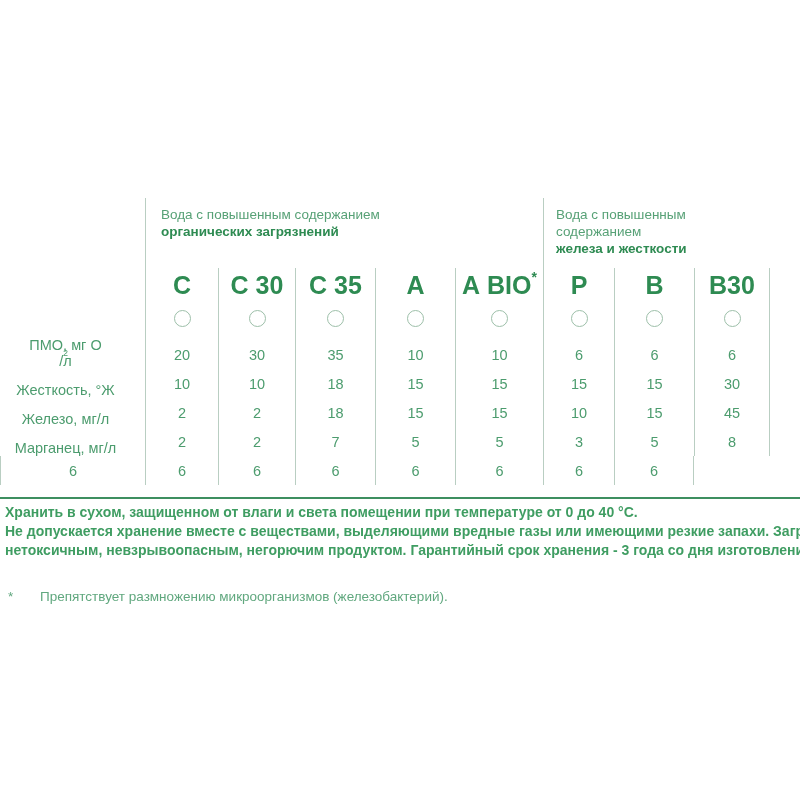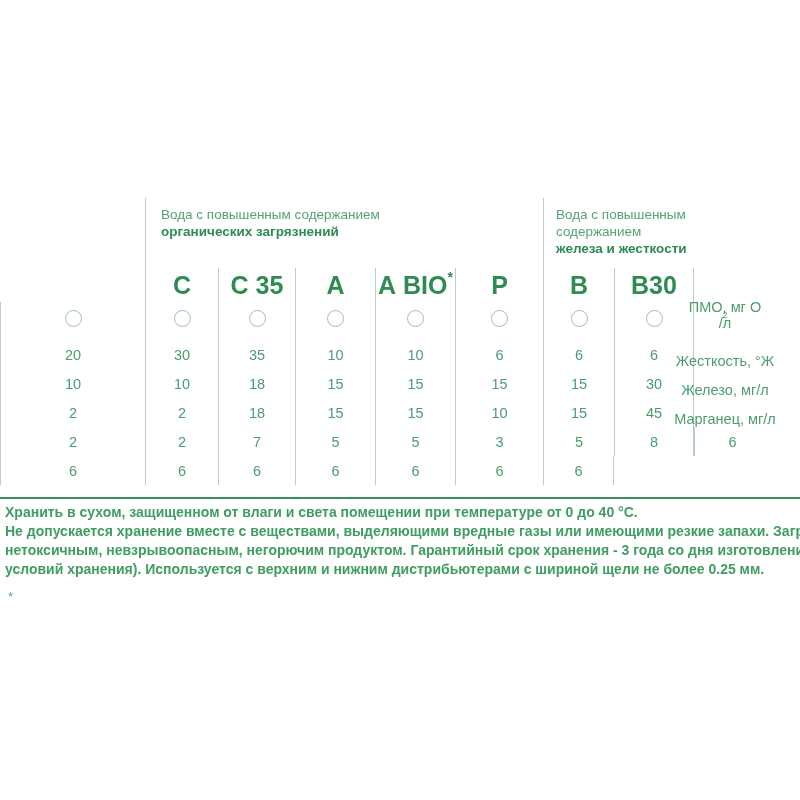--- a/index.html
+++ b/index.html
@@ -86,20 +86,21 @@
       <div class="l1">Вода с повышенным содержанием</div>
       <div class="l2">органических загрязнений</div>
     </div>
     <div class="gh gh-right">
       <div class="l1">Вода с повышенным содержанием</div>
       <div class="l2">железа и жесткости</div>
     </div>
 
     <div class="cellL"></div>
     <div class="letter b">С</div>
+    <div class="letter b">С 30</div>
     <div class="letter b">С 35</div>
     <div class="letter b">А</div>
     <div class="letter b">
         <span>А BIO</span>
         <span class="sup">*</span>
       </div>
     <div class="letter b">Р</div>
     <div class="letter b">В</div>
     <div class="letter b bend">В30</div>
 
@@ -183,20 +184,20 @@
     <div class="cell b bend">6</div>
 
   </div>
 
   <div class="hrule"></div>
 
   <div class="footer">
     <div class="fline">Хранить в сухом, защищенном от влаги и света помещении при температуре от 0 до 40 °С.</div>
     <div class="fline">Не допускается хранение вместе с веществами, выделяющими вредные газы или имеющими резкие запахи. Загрузка является</div>
     <div class="fline">нетоксичным, невзрывоопасным, негорючим продуктом. Гарантийный срок хранения - 3 года со дня изготовления (при соблюдении</div>
-    <div class="fline">условий хранения). Используется с верхним и нижним дистрибьютерами с шириной щели не более 0.25 мм.</div>
   </div>
 
   <div class="footnote">
     <span class="mark">*</span>
+    <span class="txt">Препятствует размножению микроорганизмов (железобактерий).</span>
   </div>
 
 </div>
 
 </body></html>

